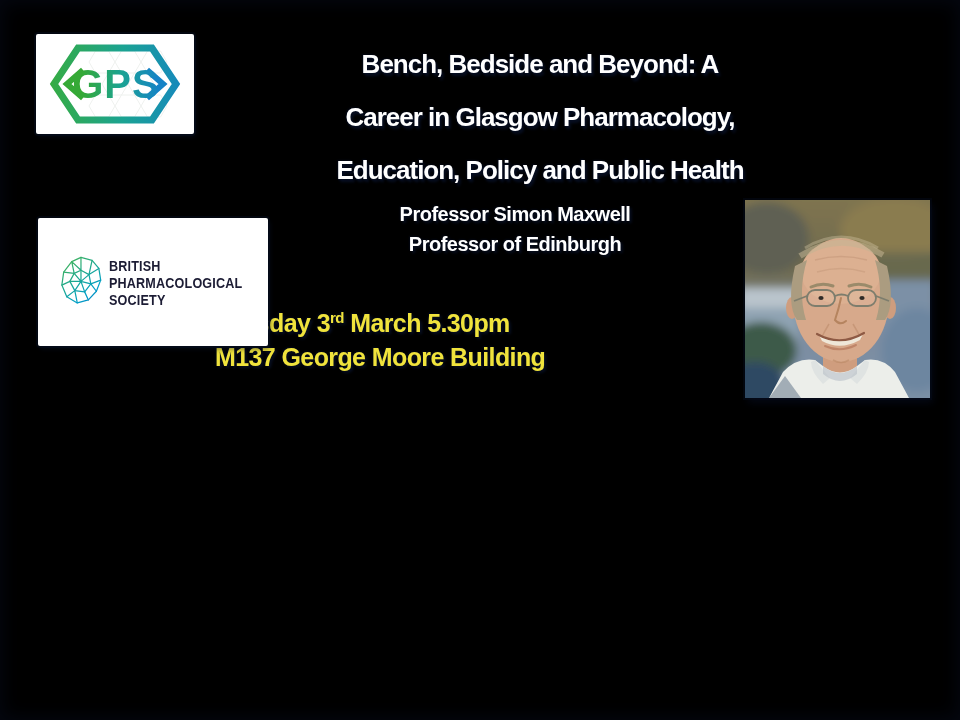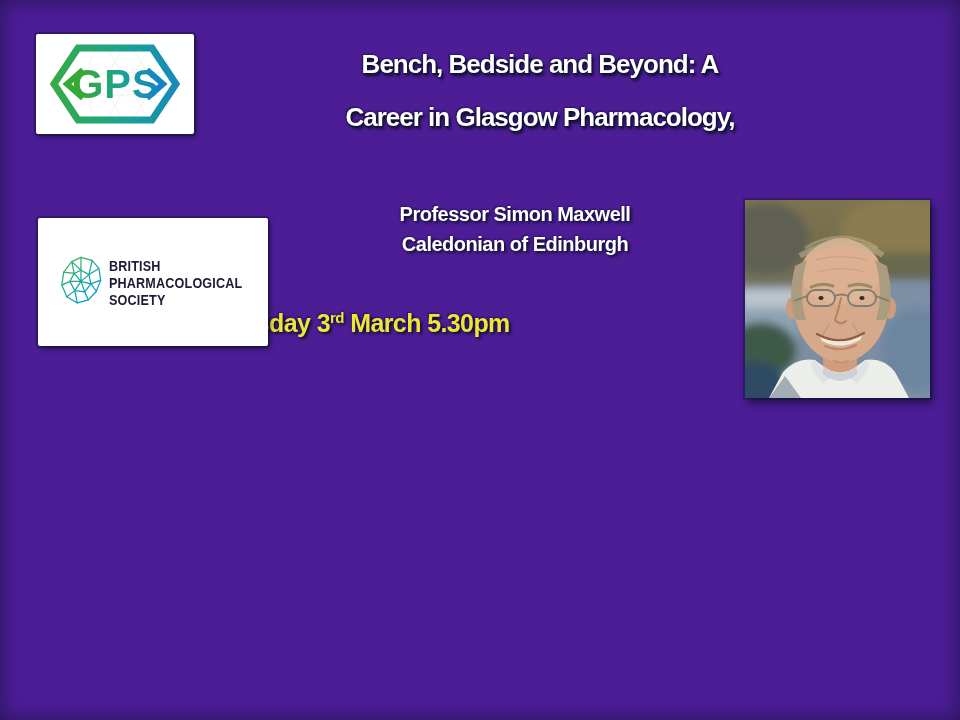--- a/index.html
+++ b/index.html
@@ -4,21 +4,21 @@
 <style>
   html, body { margin: 0; padding: 0; }
   body {
     width: 960px; height: 720px;
     font-family: "Liberation Sans", sans-serif;
     overflow: hidden;
   }
   .slide {
     position: relative;
     width: 960px; height: 720px;
-    background: #4c1d95;
+    background: #000000;
     box-shadow: inset 0 0 18px 3px rgba(8,16,36,0.45);
   }
 
   
   .gps-box {
     position: absolute; left: 36px; top: 34px;
     width: 158px; height: 100px;
     background: #ffffff; border-radius: 2px;
     box-shadow: 2px 3px 5px rgba(8,16,36,0.55), 0 0 0 2px rgba(10,20,44,0.35);
     display: flex; align-items: center; justify-content: center;
@@ -123,29 +123,31 @@
       <polygon points="18,50 42,14 116,14 140,50 116,86 42,86" fill="none" stroke="url(#gpsHexGrad)" stroke-width="7" stroke-linejoin="miter"></polygon>
       <polyline points="47,36 31,50 47,64" fill="none" stroke="#35A936" stroke-width="6" stroke-linejoin="miter"></polyline>
       <polyline points="111,36 127,50 111,64" fill="none" stroke="#1583C6" stroke-width="6" stroke-linejoin="miter"></polyline>
       <text x="80" y="64" text-anchor="middle" font-size="40" font-weight="bold" font-family="Liberation Sans, sans-serif" letter-spacing="1" fill="url(#gpsTextGrad)">GPS</text>
     </svg>
   </div>
 
   <div class="title">
     <div class="line">Bench, Bedside and Beyond: A</div>
     <div class="line">Career in Glasgow Pharmacology,</div>
+    <div class="line">Education, Policy and Public Health</div>
   </div>
 
   <div class="speaker">
     <div class="line">Professor Simon Maxwell</div>
-    <div class="line">Caledonian of Edinburgh</div>
+    <div class="line">Professor of Edinburgh</div>
   </div>
 
   <div class="event">
     <div class="line"><span>Tuesday 3</span><sup>rd</sup><span> March 5.30pm</span></div>
+    <div class="line">M137 George Moore Building</div>
   </div>
 
   <div class="bps-box">
     <svg width="74" height="92" viewBox="0 0 70 88">
       <defs>
         <linearGradient id="bpsGrad" x1="0" y1="0" x2="70" y2="88" gradientUnits="userSpaceOnUse">
           <stop offset="0" stop-color="#55B947"></stop>
           <stop offset="0.4" stop-color="#1FA98C"></stop>
           <stop offset="0.7" stop-color="#009FC9"></stop>
           <stop offset="1" stop-color="#1E5FB0"></stop>

